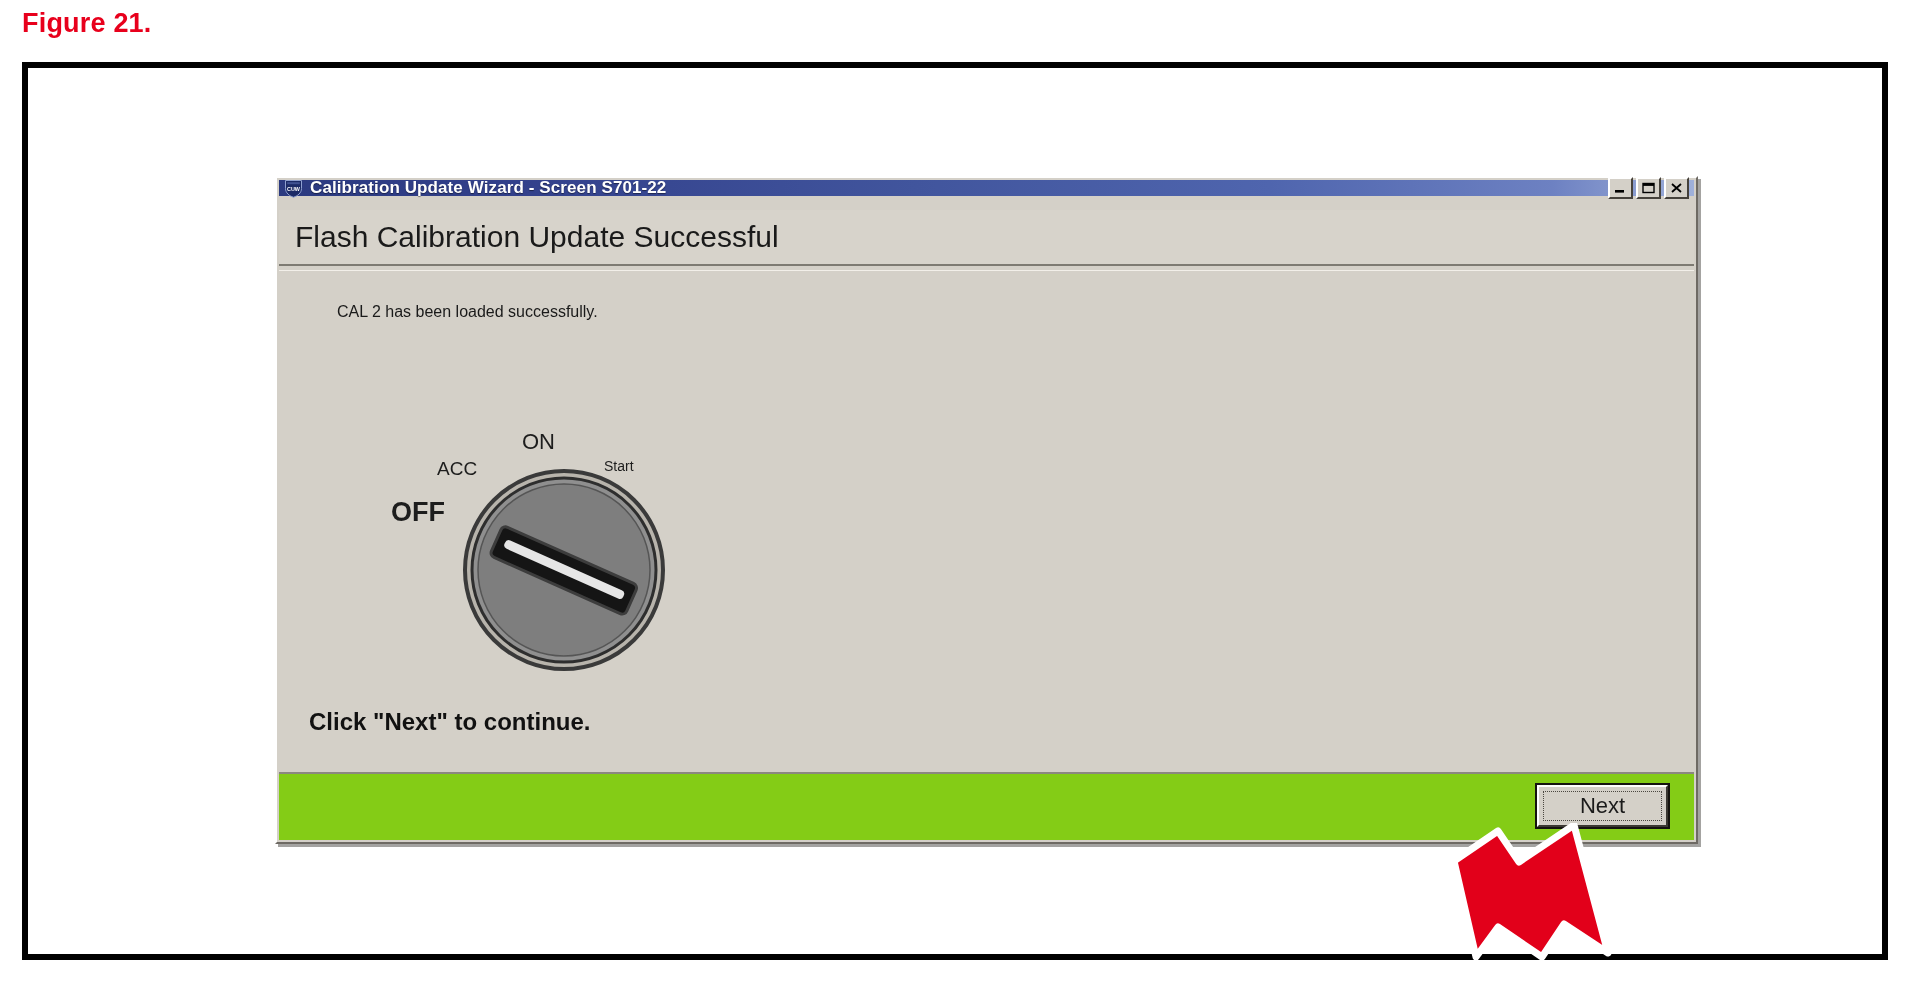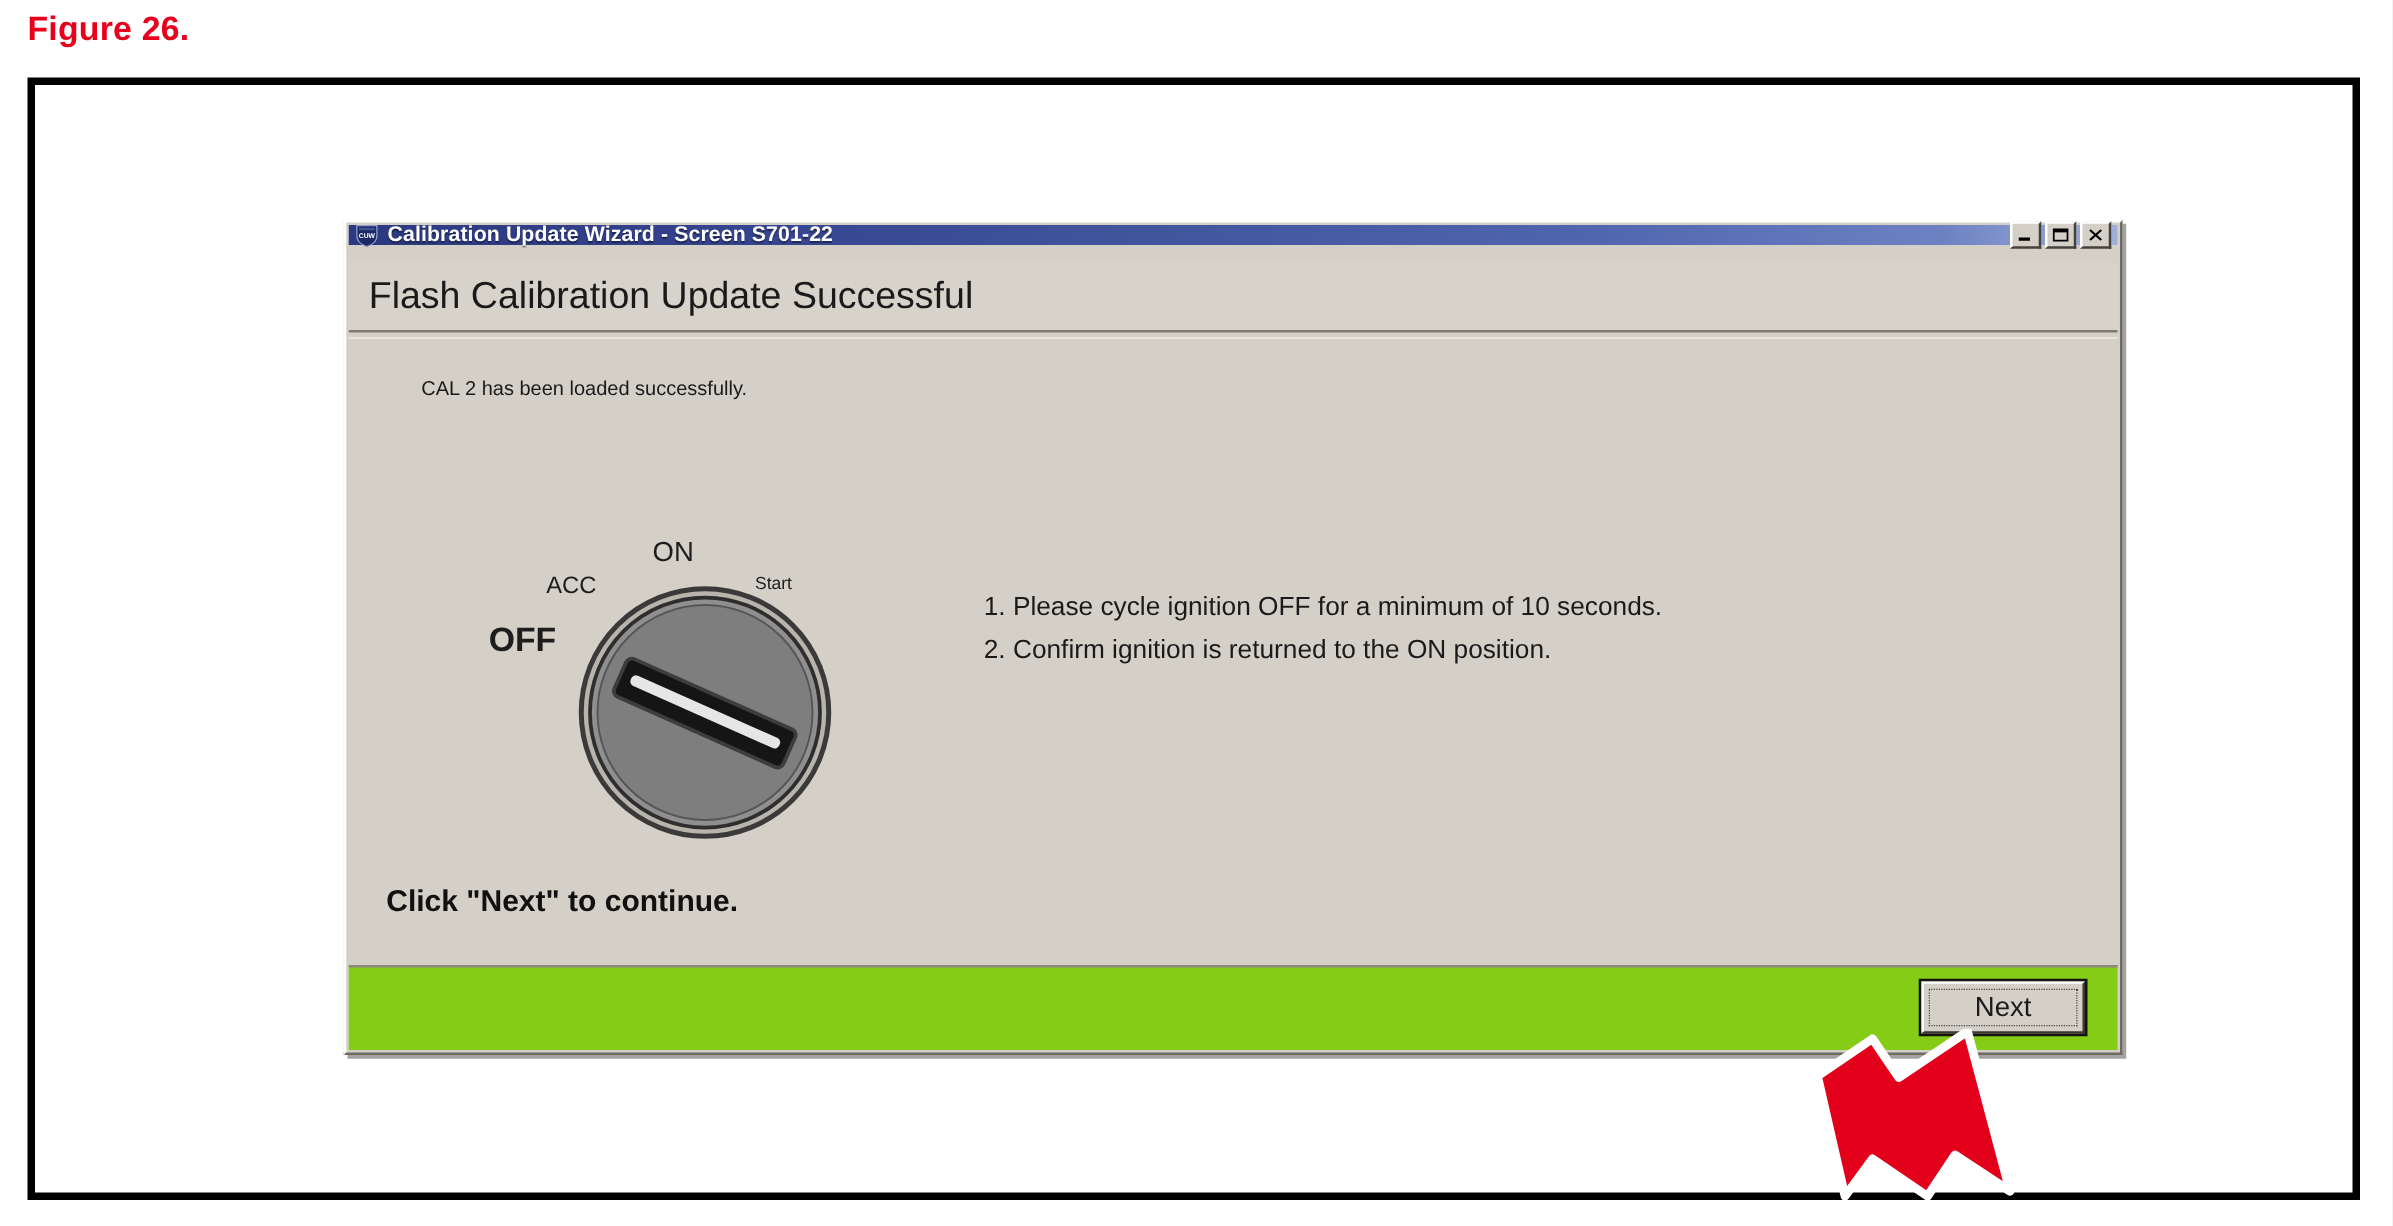--- a/index.html
+++ b/index.html
@@ -223,21 +223,21 @@
     left: 1418px;
     top: 755px;
     width: 180px;
     height: 145px;
     pointer-events: none;
   }
 </style>
 </head>
 <body>
 
-<div id="figure-label">Figure 26.</div>
+<div id="figure-label">Figure 21.</div>
 
 <div id="figure-frame">
 
   <div id="dialog-window">
 
     <div id="title-bar">
 
       <span id="app-icon">
         <svg width="19" height="19" viewBox="0 0 19 19">
           <path d="M1.5 1.5 H17.5 V9.5 C17.5 14 13.5 17 9.5 18.2 C5.5 17 1.5 14 1.5 9.5 Z" fill="#1b2a66" stroke="#8fa0d0" stroke-width="1"></path>
@@ -293,24 +293,20 @@
 
           <circle cx="175" cy="141" r="86" fill="#7e7e7e" stroke="#555555" stroke-width="1.5"></circle>
 
           <g transform="rotate(24 175 141)">
             <rect x="101" y="125" width="148" height="33" rx="5" fill="#151515" stroke="#3d3d3d" stroke-width="3"></rect>
             <rect x="110" y="136" width="130" height="9" rx="4" fill="#e6e6e6"></rect>
           </g>
         </svg>
       </div>
 
-      <div style="position:absolute;left:508px;top:198px;">
-        <div style="font-size:21px;color:#1a1a1a;line-height:34px;white-space:nowrap;">1. Please cycle ignition OFF for a minimum of 10 seconds.</div>
-        <div style="font-size:21px;color:#1a1a1a;line-height:34px;white-space:nowrap;">2. Confirm ignition is returned to the ON position.</div>
-      </div>
 
       <div id="continue-text">Click "Next" to continue.</div>
     </div>
 
     <div id="footer-band">
       <div id="next-button">
         <div id="next-button-inner">
           <span id="next-button-label">Next</span>
         </div>
       </div>

